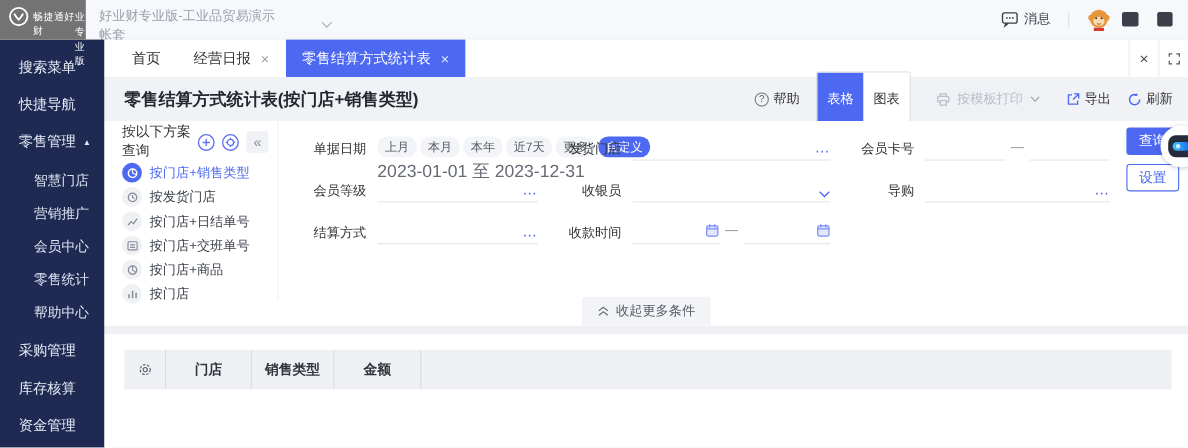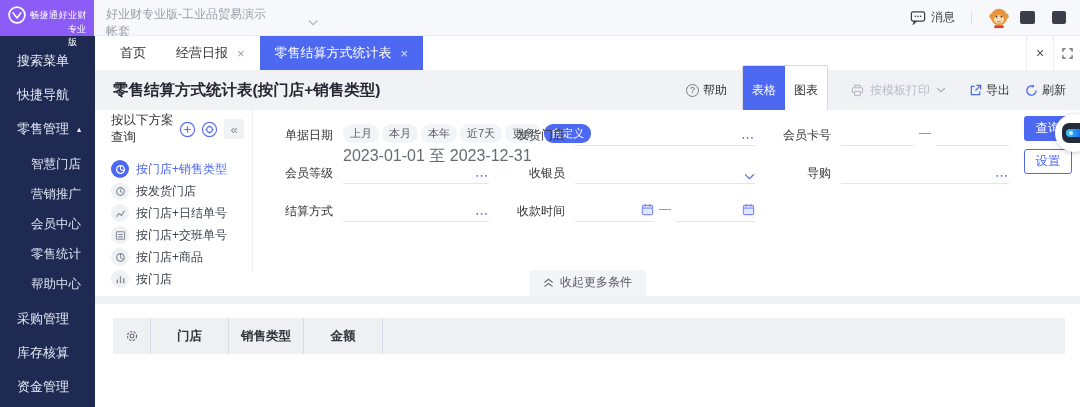--- a/index.html
+++ b/index.html
@@ -4,21 +4,21 @@
 <style>
   * { margin:0; padding:0; box-sizing:border-box; }
   html,body { background:#e9eaee; }
   .app {
     width:1080px; height:407px; position:relative; overflow:hidden;
     background:#fff; font-family:"Liberation Sans","DejaVu Sans",sans-serif;
     font-size:12px; color:#333;
   }
   
   .topbar { height:36px; display:flex; }
-  .logo { width:94px; background:#8b5cf6; position:relative; flex:none; }
+  .logo { width:78px; background:#737373; position:relative; flex:none; }
   .logo-icon { position:absolute; left:7px; top:5px; }
   .logo-title { position:absolute; left:30px; top:9px; color:#fff; font-size:9px; letter-spacing:.5px; }
   .logo-sub { position:absolute; left:20px; top:23px; color:#fff; font-size:9px;margin-left:48px; }
   .topbar-main { flex:1; background:#f7f8fb; display:flex; align-items:center; padding:0 14px 0 12px; border-bottom:1px solid #ededf1; }
   .account-select { height:100%; width:212px; display:flex; align-items:center; gap:30px; color:#9aa0ab; font-size:12px; border-bottom:1px solid #e3e5ea; cursor:pointer;margin-top:11px; }
   .topbar-right { margin-left:auto; display:flex; align-items:center; gap:10px; }
   .msg-btn { display:flex; align-items:center; gap:5px; color:#3a3f48; cursor:pointer; }
   .vdiv { width:1px; height:14px; background:#dcdfe4; margin:0 6px; }
   .redact { display:inline-block; background:#3a3f4a; border-radius:2px; }
   .redact.r1 { width:15px; height:13px; }
@@ -52,21 +52,21 @@
   .print-group { display:flex; align-items:center; gap:6px; background:#f0f1f5; border-radius:2px; padding:5px 8px; color:#b7bdc9; cursor:default; }
   
   .filter-wrap { height:186px; position:relative; background:#fff; }
   .filter-cols { height:162px; display:flex; }
   .scheme-panel { width:158px; flex:none; border-right:1px solid #eef0f3; padding:8px 8px 0 16px; }
   .sp-head { display:flex; align-items:center; height:22px; }
   .sp-title { font-size:12.5px; color:#333; }
   .sp-icons { margin-left:auto; display:flex; align-items:center; gap:4px; }
   .sp-icon-btn { width:18px; height:18px; display:flex; align-items:center; justify-content:center; cursor:pointer; }
   .sp-collapse { width:20px; height:20px; background:#f1f2f6; border-radius:3px; display:flex; align-items:center; justify-content:center; color:#8a8f99; font-size:13px; cursor:pointer; margin-left:2px; }
-  .scheme-list { margin-top:18px; }
+  .scheme-list { margin-top:6px; }
   .scheme-item { height:22px; display:flex; align-items:center; gap:7px; cursor:pointer; color:#3c414b; font-size:12px; white-space:nowrap; }
   .scheme-item.active { color:#4d68f1; }
   .sch-ic { width:18px; height:18px; border-radius:50%; background:#f0f1f5; display:flex; align-items:center; justify-content:center; flex:none; }
   .scheme-item.active .sch-ic { background:#4d68f1; }
   
   .filter-form { flex:1; padding:14px 70px 0 18px; position:relative; }
   .fgrid { display:grid; grid-template-columns:218px 252px 240px; column-gap:14px; grid-auto-rows:38px; }
   .fcell { display:flex; align-items:flex-start; }
   .flabel { width:62px; flex:none; text-align:right; margin-right:10px; padding-top:3px; color:#333; font-size:12px; white-space:nowrap; }
   .fctrl { flex:1; border-bottom:1px solid #e3e5ea; height:22px; display:flex; align-items:flex-end; justify-content:flex-end; padding-bottom:3px; cursor:text; }

